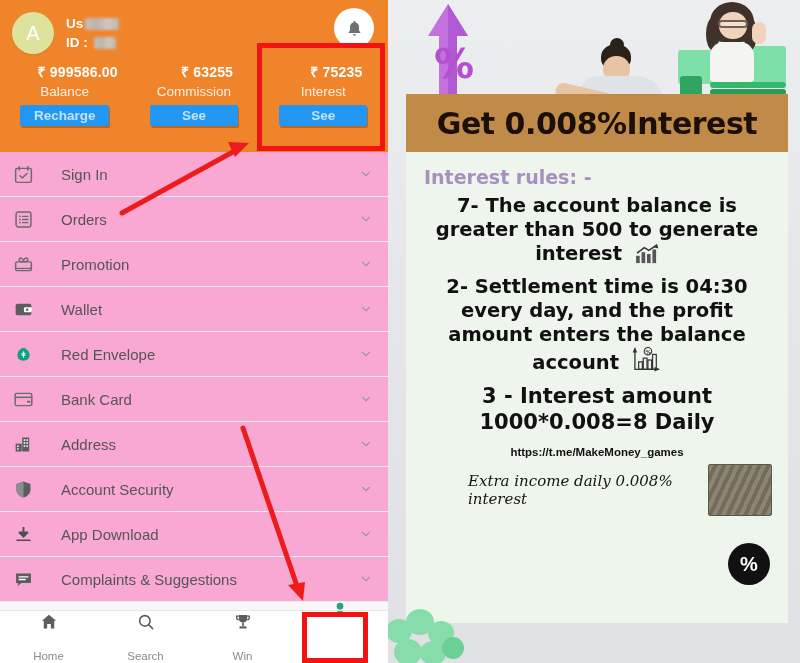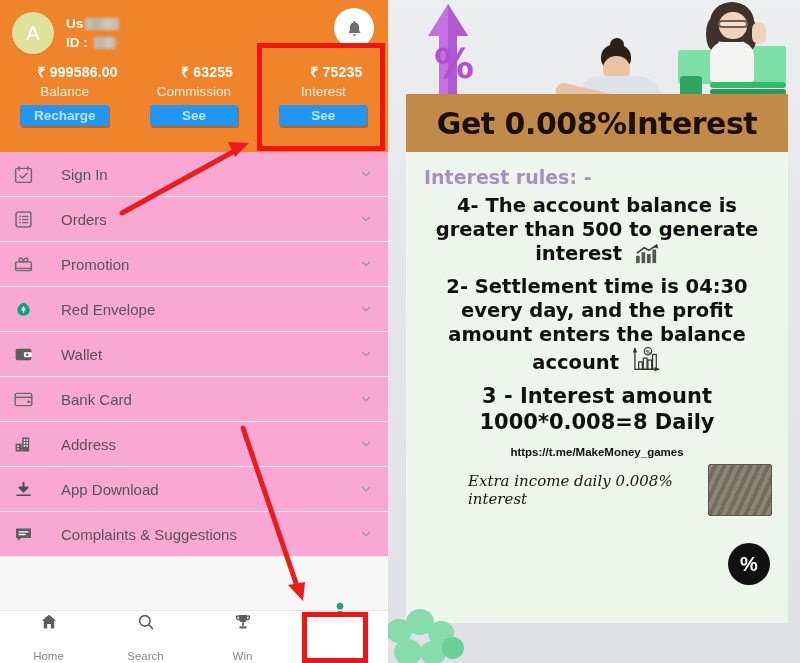--- a/index.html
+++ b/index.html
@@ -321,41 +321,41 @@
         <span class="menu-chev">
           <svg width="14" height="14" viewBox="0 0 24 24">
               <path d="M6 9l6 6 6-6" fill="none" stroke="#9b9b9b" stroke-width="2" stroke-linecap="round" stroke-linejoin="round"></path>
             </svg>
         </span>
       </div>
 
       <div class="menu-item">
         <span class="menu-ico">
           <svg width="21" height="21" viewBox="0 0 24 24">
-              <path d="M9 2.5l1.2 2.2h3.6L15 2.5l-1 2.6c3 1.4 5 4.3 5 7.4 0 4.1-3.1 6.5-7 6.5s-7-2.4-7-6.5c0-3.1 2-6 5-7.4z" fill="#0aa37f"></path>
-              <path d="M12 8.8v6.4M10.2 10.5h3.6M10.2 12.7h3.6" stroke="#ffffff" stroke-width="1.2" stroke-linecap="round"></path>
-            </svg>
-        </span>
-        <span class="menu-label">Red Envelope</span>
-        <span class="menu-chev">
-          <svg width="14" height="14" viewBox="0 0 24 24">
-              <path d="M6 9l6 6 6-6" fill="none" stroke="#9b9b9b" stroke-width="2" stroke-linecap="round" stroke-linejoin="round"></path>
-            </svg>
-        </span>
-      </div>
-
-      <div class="menu-item">
-        <span class="menu-ico">
-          <svg width="21" height="21" viewBox="0 0 24 24">
               <rect x="3" y="5.5" width="18" height="13" rx="2" fill="#5d5d5d"></rect>
               <rect x="12.5" y="9.5" width="9" height="5.5" rx="1.2" fill="#ffffff"></rect>
               <circle cx="16.2" cy="12.2" r="1.4" fill="#5d5d5d"></circle>
             </svg>
         </span>
         <span class="menu-label">Wallet</span>
+        <span class="menu-chev">
+          <svg width="14" height="14" viewBox="0 0 24 24">
+              <path d="M6 9l6 6 6-6" fill="none" stroke="#9b9b9b" stroke-width="2" stroke-linecap="round" stroke-linejoin="round"></path>
+            </svg>
+        </span>
+      </div>
+
+      <div class="menu-item">
+        <span class="menu-ico">
+          <svg width="21" height="21" viewBox="0 0 24 24">
+              <path d="M9 2.5l1.2 2.2h3.6L15 2.5l-1 2.6c3 1.4 5 4.3 5 7.4 0 4.1-3.1 6.5-7 6.5s-7-2.4-7-6.5c0-3.1 2-6 5-7.4z" fill="#0aa37f"></path>
+              <path d="M12 8.8v6.4M10.2 10.5h3.6M10.2 12.7h3.6" stroke="#ffffff" stroke-width="1.2" stroke-linecap="round"></path>
+            </svg>
+        </span>
+        <span class="menu-label">Red Envelope</span>
         <span class="menu-chev">
           <svg width="14" height="14" viewBox="0 0 24 24">
               <path d="M6 9l6 6 6-6" fill="none" stroke="#9b9b9b" stroke-width="2" stroke-linecap="round" stroke-linejoin="round"></path>
             </svg>
         </span>
       </div>
 
       <div class="menu-item">
         <span class="menu-ico">
           <svg width="21" height="21" viewBox="0 0 24 24">
@@ -388,20 +388,34 @@
             </svg>
         </span>
         <span class="menu-label">Address</span>
         <span class="menu-chev">
           <svg width="14" height="14" viewBox="0 0 24 24">
               <path d="M6 9l6 6 6-6" fill="none" stroke="#9b9b9b" stroke-width="2" stroke-linecap="round" stroke-linejoin="round"></path>
             </svg>
         </span>
       </div>
 
+      <div class="menu-item">
+        <span class="menu-ico">
+          <svg width="21" height="21" viewBox="0 0 24 24">
+              <path d="M12 2.8l8 3v6.1c0 4.3-3.3 8-8 9.3-4.7-1.3-8-5-8-9.3V5.8z" fill="#5d5d5d"></path>
+              <path d="M12 2.8v18.4c-4.7-1.3-8-5-8-9.3V5.8z" fill="#8c8c8c"></path>
+            </svg>
+        </span>
+        <span class="menu-label">Account Security</span>
+        <span class="menu-chev">
+          <svg width="14" height="14" viewBox="0 0 24 24">
+              <path d="M6 9l6 6 6-6" fill="none" stroke="#9b9b9b" stroke-width="2" stroke-linecap="round" stroke-linejoin="round"></path>
+            </svg>
+        </span>
+      </div>
 
       <div class="menu-item">
         <span class="menu-ico">
           <svg width="21" height="21" viewBox="0 0 24 24">
               <path d="M12 3.5v8.5M12 14.5l-4.6-4.8h9.2z" fill="#4f4f4f" stroke="#4f4f4f" stroke-width="2.2" stroke-linejoin="round"></path>
               <path d="M4.5 18.6h15" stroke="#4f4f4f" stroke-width="1.8" stroke-linecap="round"></path>
             </svg>
         </span>
         <span class="menu-label">App Download</span>
         <span class="menu-chev">
@@ -523,21 +537,21 @@
     </div>
 
     <div class="promo-titlebar">
       <div class="promo-title">Get 0.008%Interest</div>
     </div>
 
     <div class="promo-card">
       <div class="rules-heading">Interest rules: -</div>
 
       <div class="rule-block">
-        <span>4- The account balance is greater than 500 to generate interest</span>
+        <span>7- The account balance is greater than 500 to generate interest</span>
         <svg class="inline-ico" width="24" height="20" viewBox="0 0 26 22">
           <rect x="1" y="13" width="4" height="8" fill="#555"></rect>
             <rect x="7" y="9" width="4" height="12" fill="#555"></rect>
           <rect x="13" y="11" width="4" height="10" fill="#555"></rect>
             <rect x="19" y="6" width="4" height="15" fill="#555"></rect>
           <path d="M2 10 L10 4 L15 7 L24 1" fill="none" stroke="#333" stroke-width="1.6"></path>
           <polygon points="24,0 25.5,5 20,3.5" fill="#333"></polygon>
         </svg>
       </div>
 

